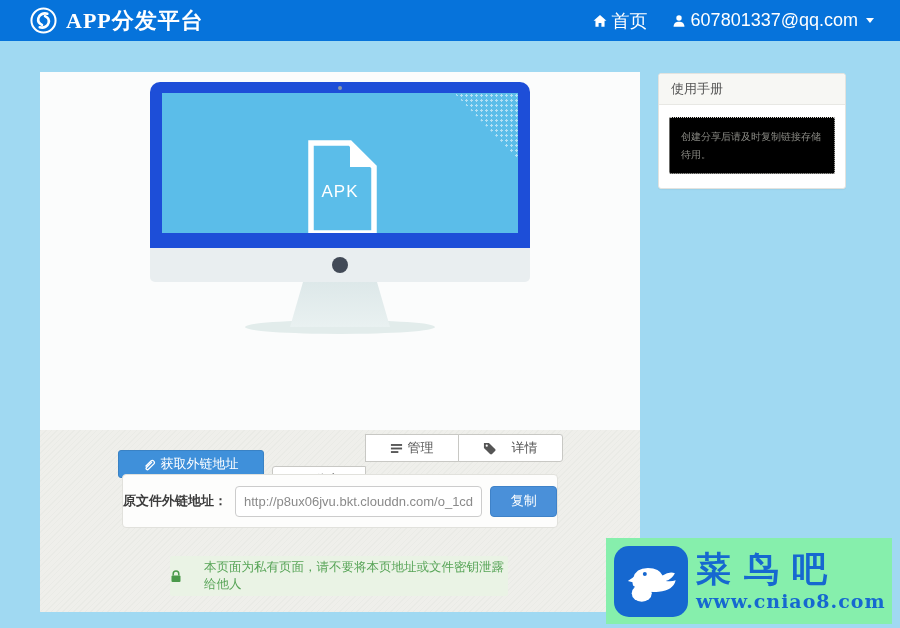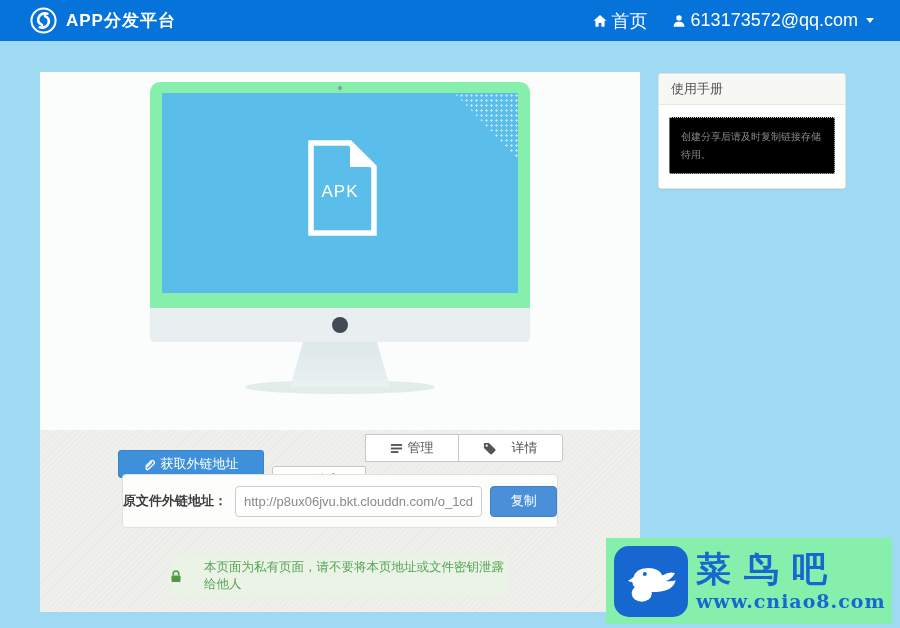--- a/index.html
+++ b/index.html
@@ -5,36 +5,36 @@
   * { margin:0; padding:0; box-sizing:border-box; }
   html,body { width:900px; height:628px; overflow:hidden; }
   body { font-family:"Liberation Sans", sans-serif; background:#a0d9f2; position:relative; }
   #page { position:absolute; inset:0; width:900px; height:628px; }
 
   
   .navbar { position:absolute; top:0; left:0; width:900px; height:41px;
             background:#0673db; display:flex; align-items:center;
             justify-content:space-between; padding:0 26px 0 30px; }
   .brand { display:flex; align-items:center; gap:9px; cursor:pointer; }
-  .brand-title { color:#fff; font-family:Liberation Sans, sans-serif; font-weight:bold;
-                 font-size:17px; letter-spacing:1px; }
+  .brand-title { color:#fff; font-family:Liberation Serif, serif; font-weight:bold;
+                 font-size:22px; letter-spacing:1px; }
   .nav-right { display:flex; align-items:center; gap:24px; }
   .nav-item { display:flex; align-items:center; gap:5px; color:#fff; font-size:18px; cursor:pointer; }
   .caret { display:inline-block; width:0; height:0; border-left:4px solid transparent;
            border-right:4px solid transparent; border-top:5px solid #fff; margin-left:3px; }
 
   
   .card { position:absolute; left:40px; top:72px; width:600px; height:540px; background:#fbfcfc; }
   .card-top { position:relative; width:600px; height:358px; background:#fbfcfc; }
   .card-bottom { position:relative; width:600px; height:182px; background:#efefeb;
     background-image:repeating-linear-gradient(135deg, rgba(150,165,150,0.06) 0 1px, transparent 1px 4px); }
 
   
   .monitor { position:absolute; left:110px; top:10px; width:380px; }
-  .bezel { position:relative; width:380px; height:226px; background:#86efac; border-radius:10px 10px 0 0; }
+  .bezel { position:relative; width:380px; height:166px; background:#1d4ed8; border-radius:10px 10px 0 0; }
   .camera { position:absolute; top:4px; left:50%; transform:translateX(-50%);
             width:4px; height:4px; border-radius:50%; background:#8d98a5; }
   .screen { position:absolute; left:12px; right:12px; top:11px; bottom:15px;
             background:#5bbde9; overflow:hidden; }
   .deco-tri { position:absolute; top:0; right:0; width:64px; height:66px;
               background-image:radial-gradient(rgba(255,255,255,0.55) 1px, transparent 1.2px);
               background-size:5px 5px; clip-path:polygon(0 0, 100% 0, 100% 100%); }
   .doc-wrap { position:absolute; left:50%; top:45px; transform:translateX(-50%);
               width:78px; height:100px; }
   .doc-label { position:absolute; left:0; top:44px; width:100%; text-align:center;
@@ -124,21 +124,21 @@
         </span>
         <span>首页</span>
       </div>
       <div class="nav-item">
         <span>
           <svg width="14" height="14" viewBox="0 0 16 16">
             <circle cx="8" cy="4.6" r="3.1" fill="#fff"></circle>
             <path d="M1.8 14.6 c0 -4.2 3 -5.7 6.2 -5.7 s6.2 1.5 6.2 5.7 z" fill="#fff"></path>
           </svg>
         </span>
-        <span>613173572@qq.com</span>
+        <span>607801337@qq.com</span>
         <span class="caret"></span>
       </div>
     </div>
   </nav>
 
   <div class="card">
 
     <div class="card-top">
       <div class="monitor">
         <div class="bezel">

